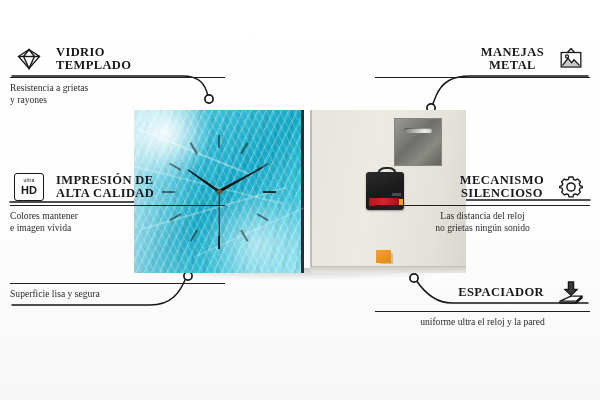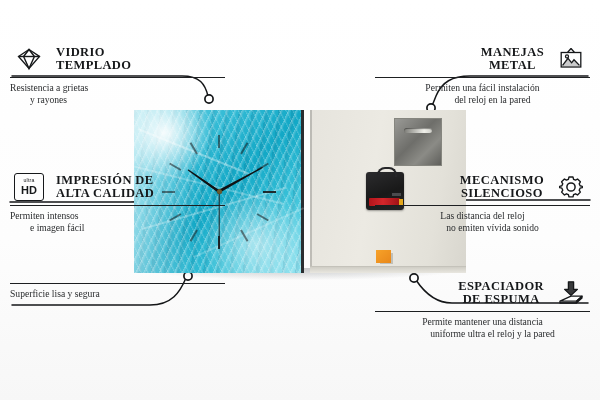--- a/index.html
+++ b/index.html
@@ -242,21 +242,21 @@
     height: 1px;
     background: #1d1f21;
   }
   .feat-sub {
     margin-top: 4px;
     font-family: "Liberation Serif", serif;
     font-size: 9.6px;
     line-height: 11.6px;
     color: #2a2c2e;
   }
-  .feat-sub .l2 { display: block; margin-left: 20px; }
+  .feat-sub .l2 { display: block; }
 
   
   #feat-glass     { left: 10px;  top: 44px; }
   #feat-print     { left: 10px;  top: 172px; }
   #feat-edges     { left: 10px;  top: 280px; }
   #feat-handles   { left: 375px; top: 44px; }
   #feat-mechanism { left: 375px; top: 172px; }
   #feat-spacer    { left: 375px; top: 278px; }
 
   
@@ -391,22 +391,22 @@
           <span class="hd">HD</span>
         </div>
       </div>
       <div class="feat-title">
         <span>IMPRESIÓN DE</span>
         <span class="l2">ALTA CALIDAD</span>
       </div>
     </div>
     <div class="feat-rule"></div>
     <div class="feat-sub">
-      <span>Permiten intensos</span>
-      <span class="l2">e imagen fácil</span>
+      <span>Colores mantener</span>
+      <span class="l2">e imagen vívida</span>
     </div>
   </div>
 
   <div class="feature left" id="feat-edges">
     <div class="feat-rule"></div>
     <div class="feat-sub">
       <span>Superficie lisa y segura</span>
       <span class="l2"></span>
     </div>
   </div>
@@ -423,24 +423,20 @@
             <circle cx="10" cy="10.4" r="1.5"></circle>
           </g>
         </svg>
       </div>
       <div class="feat-title">
         <span>MANEJAS</span>
         <span class="l2">METAL</span>
       </div>
     </div>
     <div class="feat-rule"></div>
-    <div class="feat-sub">
-      <span>Permiten una fácil instalación</span>
-      <span class="l2">del reloj en la pared</span>
-    </div>
   </div>
 
   <div class="feature right" id="feat-mechanism">
     <div class="feat-head">
       <div class="feat-icon">
         <svg width="28" height="28" viewBox="0 0 28 28">
           <g fill="none" stroke="#16181a" stroke-width="1.5" stroke-linejoin="round">
             <path d="M11.8,3.2 L16.2,3.2 L16.8,5.6 L19,6.6 L21.1,5.3 L24.2,8.4
                      L22.9,10.5 L23.9,12.7 L26.3,13.3 L26.3,14.7 L23.9,15.3
                      L22.9,17.5 L24.2,19.6 L21.1,22.7 L19,21.4 L16.8,22.4
@@ -452,42 +448,40 @@
         </svg>
       </div>
       <div class="feat-title">
         <span>MECANISMO</span>
         <span class="l2">SILENCIOSO</span>
       </div>
     </div>
     <div class="feat-rule"></div>
     <div class="feat-sub">
       <span>Las distancia del reloj</span>
-      <span class="l2">no emiten vívida sonido</span>
+      <span class="l2">no grietas ningún sonido</span>
     </div>
   </div>
 
   <div class="feature right" id="feat-spacer">
     <div class="feat-head">
       <div class="feat-icon">
         <svg width="28" height="26" viewBox="0 0 28 26">
           <g fill="none" stroke="#16181a" stroke-width="1.3" stroke-linejoin="round">
             <path d="M11.4,1.8 L16.6,1.8 L16.6,9.4 L20.4,9.4 L14,15.4 L7.6,9.4 L11.4,9.4 Z" fill="#16181a" opacity=".85" stroke="none"></path>
             <path d="M11.4,1.8 L16.6,1.8 L16.6,9.4 L20.4,9.4 L14,15.4 L7.6,9.4 L11.4,9.4 Z"></path>
             <path d="M14,16.2 L25,16.2 L19.4,21.2 L3,21.2 Z" fill="#ffffff"></path>
             <path d="M3,21.2 L3,23 L19.4,23 L19.4,21.2"></path>
             <path d="M19.4,21.2 L25,16.2 L25,18 L19.4,23"></path>
           </g>
         </svg>
       </div>
       <div class="feat-title">
         <span>ESPACIADOR</span>
-        <span class="l2">DE ESPUMA</span>
       </div>
     </div>
     <div class="feat-rule"></div>
     <div class="feat-sub">
-      <span>Permite mantener una distancia</span>
       <span class="l2">uniforme ultra el reloj y la pared</span>
     </div>
   </div>
 
 </div>
 
 </body></html>

